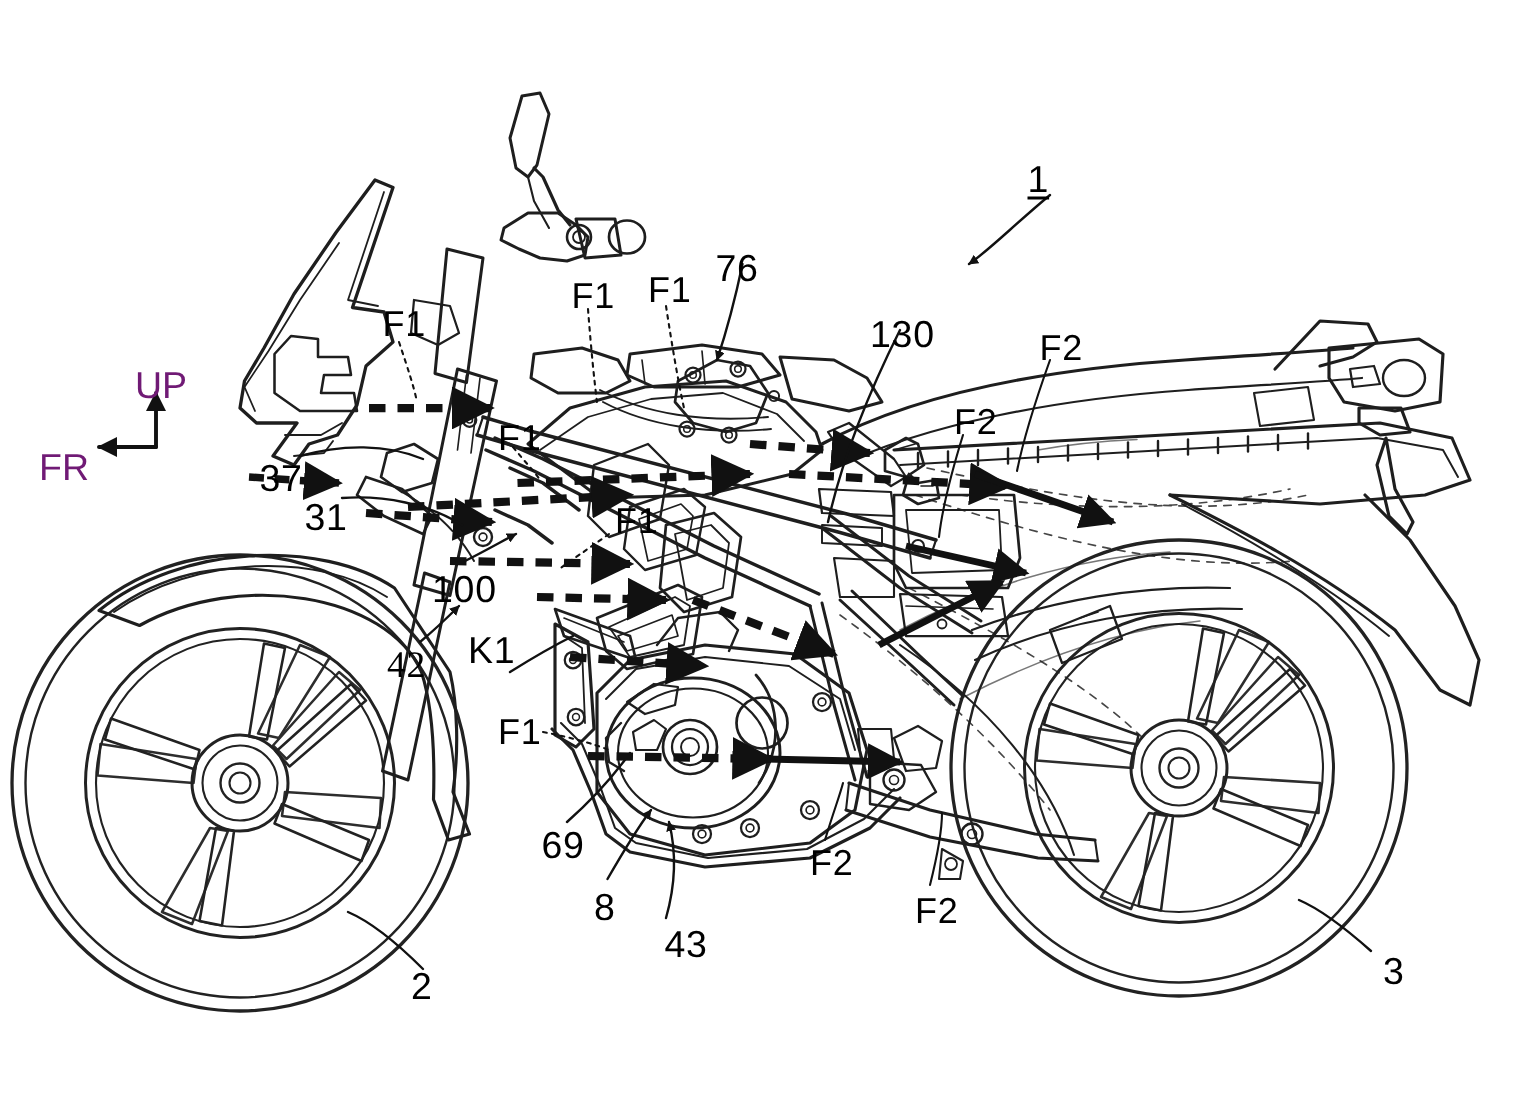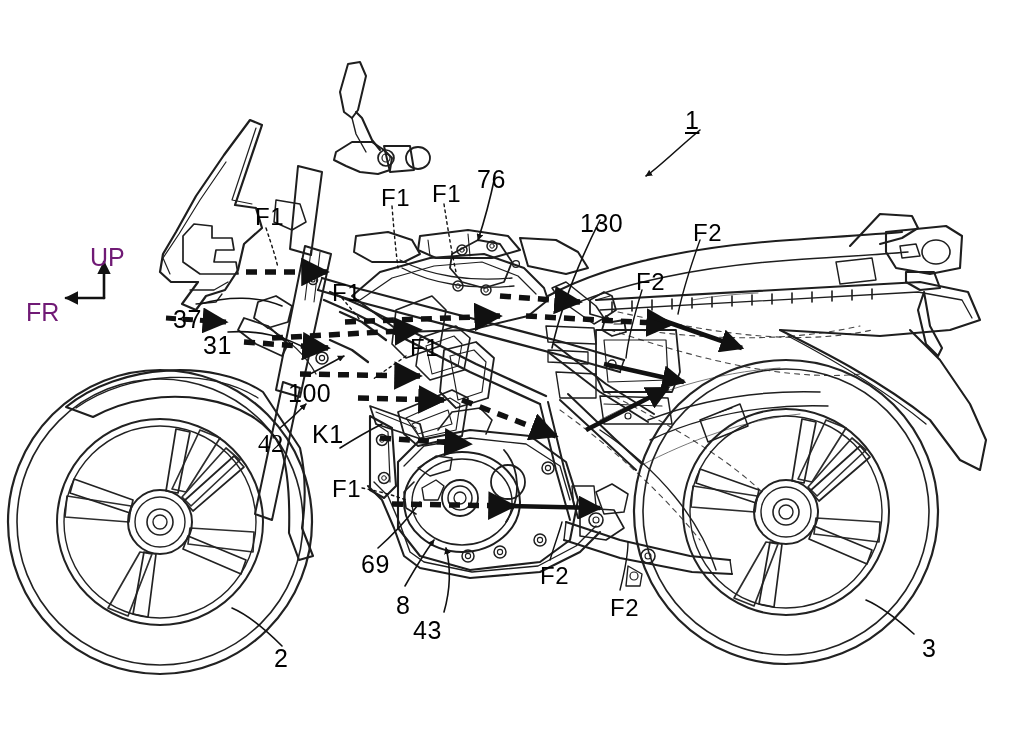--- a/index.html
+++ b/index.html
@@ -360,21 +360,21 @@
 
   <div class="dir" style="left:90px;top:243px;">UP</div>
   <div class="dir" style="left:26px;top:298px;">FR</div>
 
   <div class="lbl und" style="left:685px;top:108px;">1</div>
   <div class="lbl" style="left:274px;top:646px;">2</div>
   <div class="lbl" style="left:922px;top:636px;">3</div>
   <div class="lbl" style="left:396px;top:593px;">8</div>
   <div class="lbl" style="left:477px;top:167px;">76</div>
   <div class="lbl" style="left:258px;top:431px;font-family:Liberation Serif, serif;">42</div>
-  <div class="lbl" style="left:413px;top:618px;">43</div>
+  <div class="lbl" style="left:443px;top:618px;">43</div>
   <div class="lbl" style="left:203px;top:333px;">31</div>
   <div class="lbl" style="left:173px;top:307px;">37</div>
   <div class="lbl" style="left:361px;top:552px;">69</div>
   <div class="lbl" style="left:288px;top:381px;">100</div>
   <div class="lbl" style="left:565px;top:211px;margin-left:15px;">130</div>
   <div class="lbl" style="left:312px;top:422px;">K1</div>
 
   <div class="lbl small" style="left:255px;top:205px;">F1</div>
   <div class="lbl small" style="left:381px;top:186px;">F1</div>
   <div class="lbl small" style="left:432px;top:182px;">F1</div>

